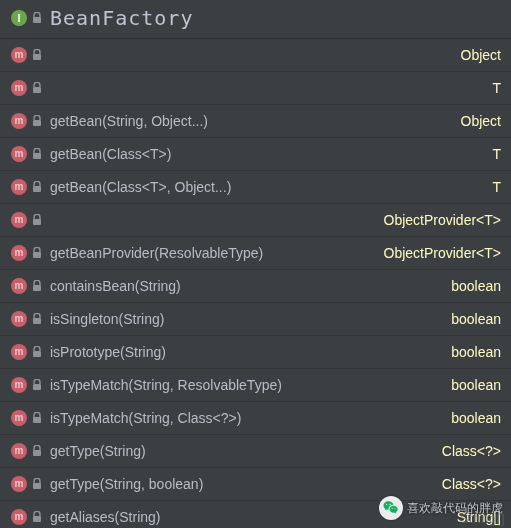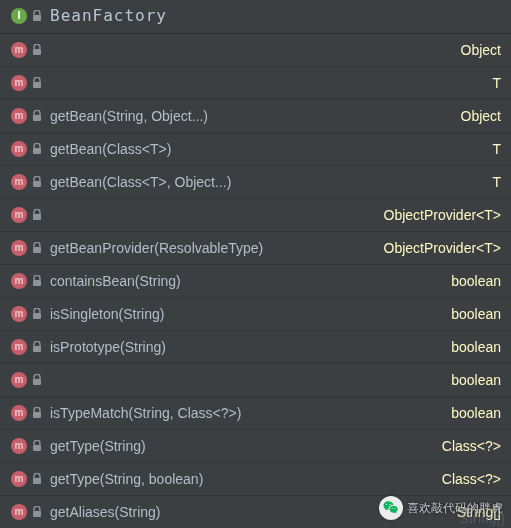--- a/index.html
+++ b/index.html
@@ -78,21 +78,21 @@
   .lock-icon svg {
     display:block;
   }
   .name {
     flex: 0 0 auto;
     color: #b7bdc7;
     white-space: nowrap;
   }
   .header .name {
     font-family: "Consolas", monospace;
-    font-size: 16px;
+    font-size: 20px;
     letter-spacing: 1px;
     color: #bcc5d1;
   }
   .spacer {
     flex: 1 1 auto;
   }
   .ret {
     color: #fef9c3;
     white-space: nowrap;
     font-size: 14px;
@@ -289,20 +289,21 @@
     <div class="row">
       <span class="icon-slot">
         <span class="method-icon">m</span>
       </span>
       <span class="lock-slot lock-icon">
         <svg width="10" height="12" viewBox="0 0 10 12">
           <path d="M2 5 V3.2 a3 3 0 0 1 6 0 V5" fill="none" stroke="#8e9399" stroke-width="1.4"></path>
           <rect x="1" y="5" width="8" height="6" rx="1" fill="#8e9399"></rect>
         </svg>
       </span>
+      <span class="name">isTypeMatch(String, ResolvableType)</span>
       <span class="spacer"></span>
       <span class="ret">boolean</span>
     </div>
     <div class="row">
       <span class="icon-slot">
         <span class="method-icon">m</span>
       </span>
       <span class="lock-slot lock-icon">
         <svg width="10" height="12" viewBox="0 0 10 12">
           <path d="M2 5 V3.2 a3 3 0 0 1 6 0 V5" fill="none" stroke="#8e9399" stroke-width="1.4"></path>

